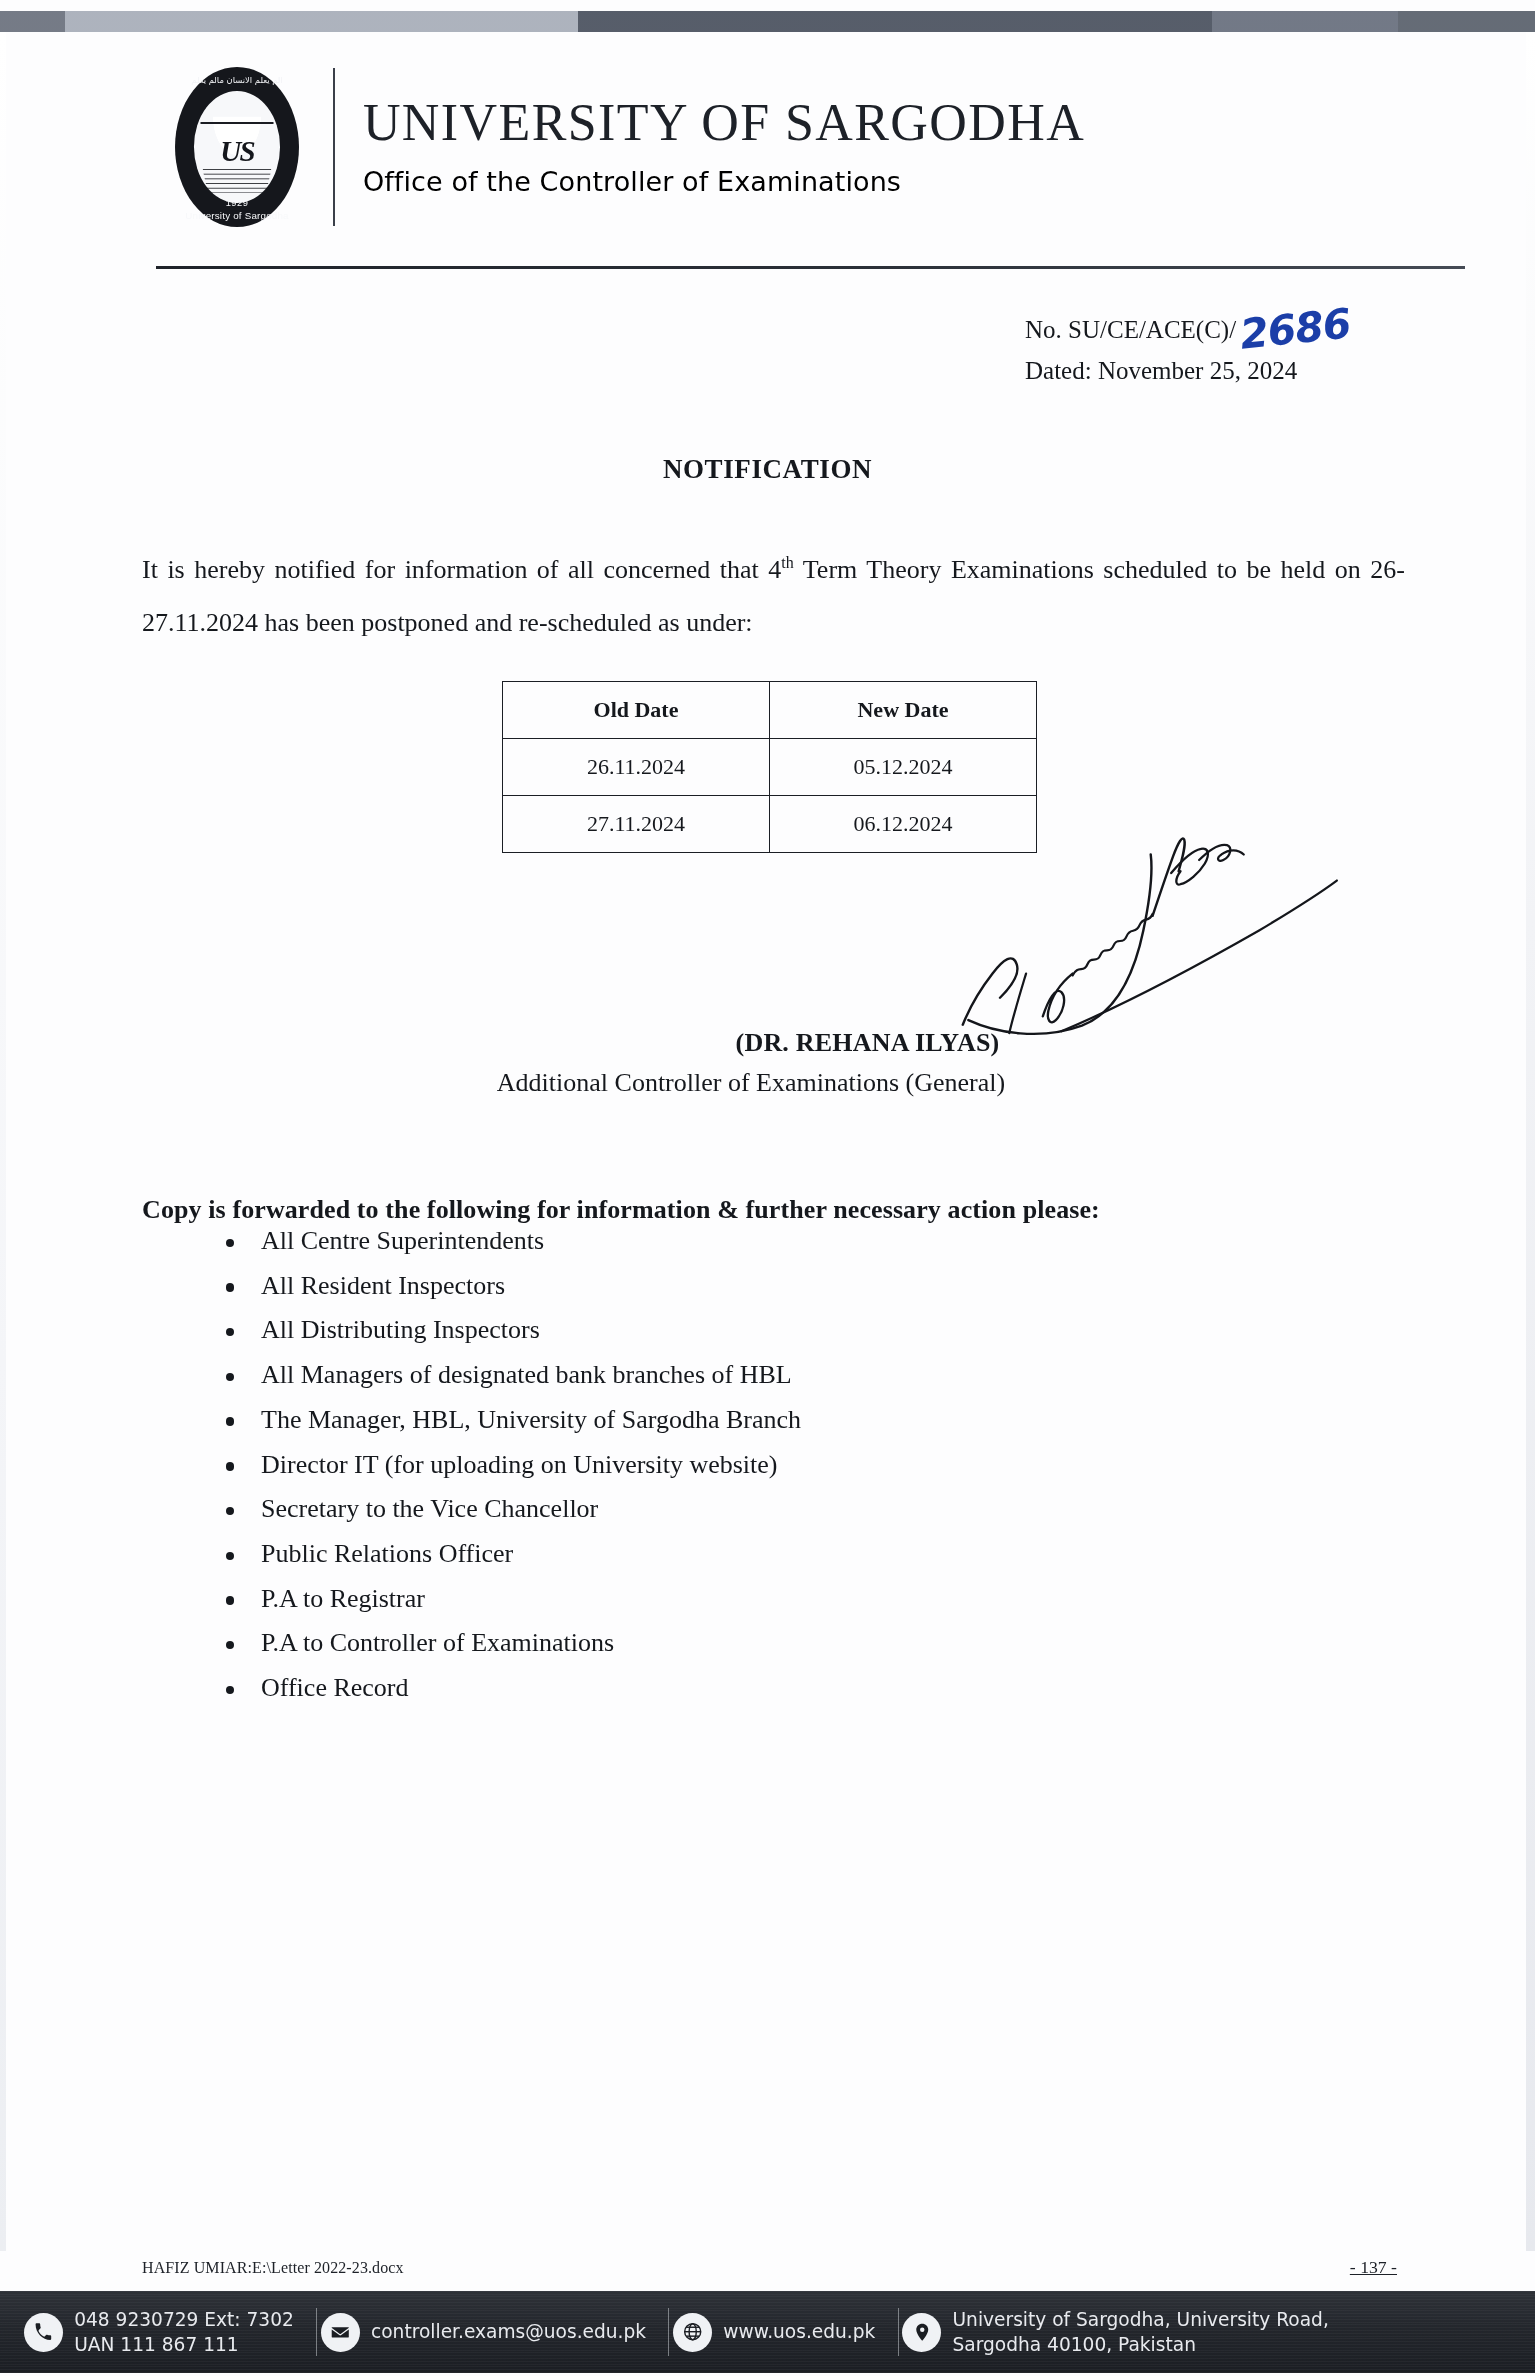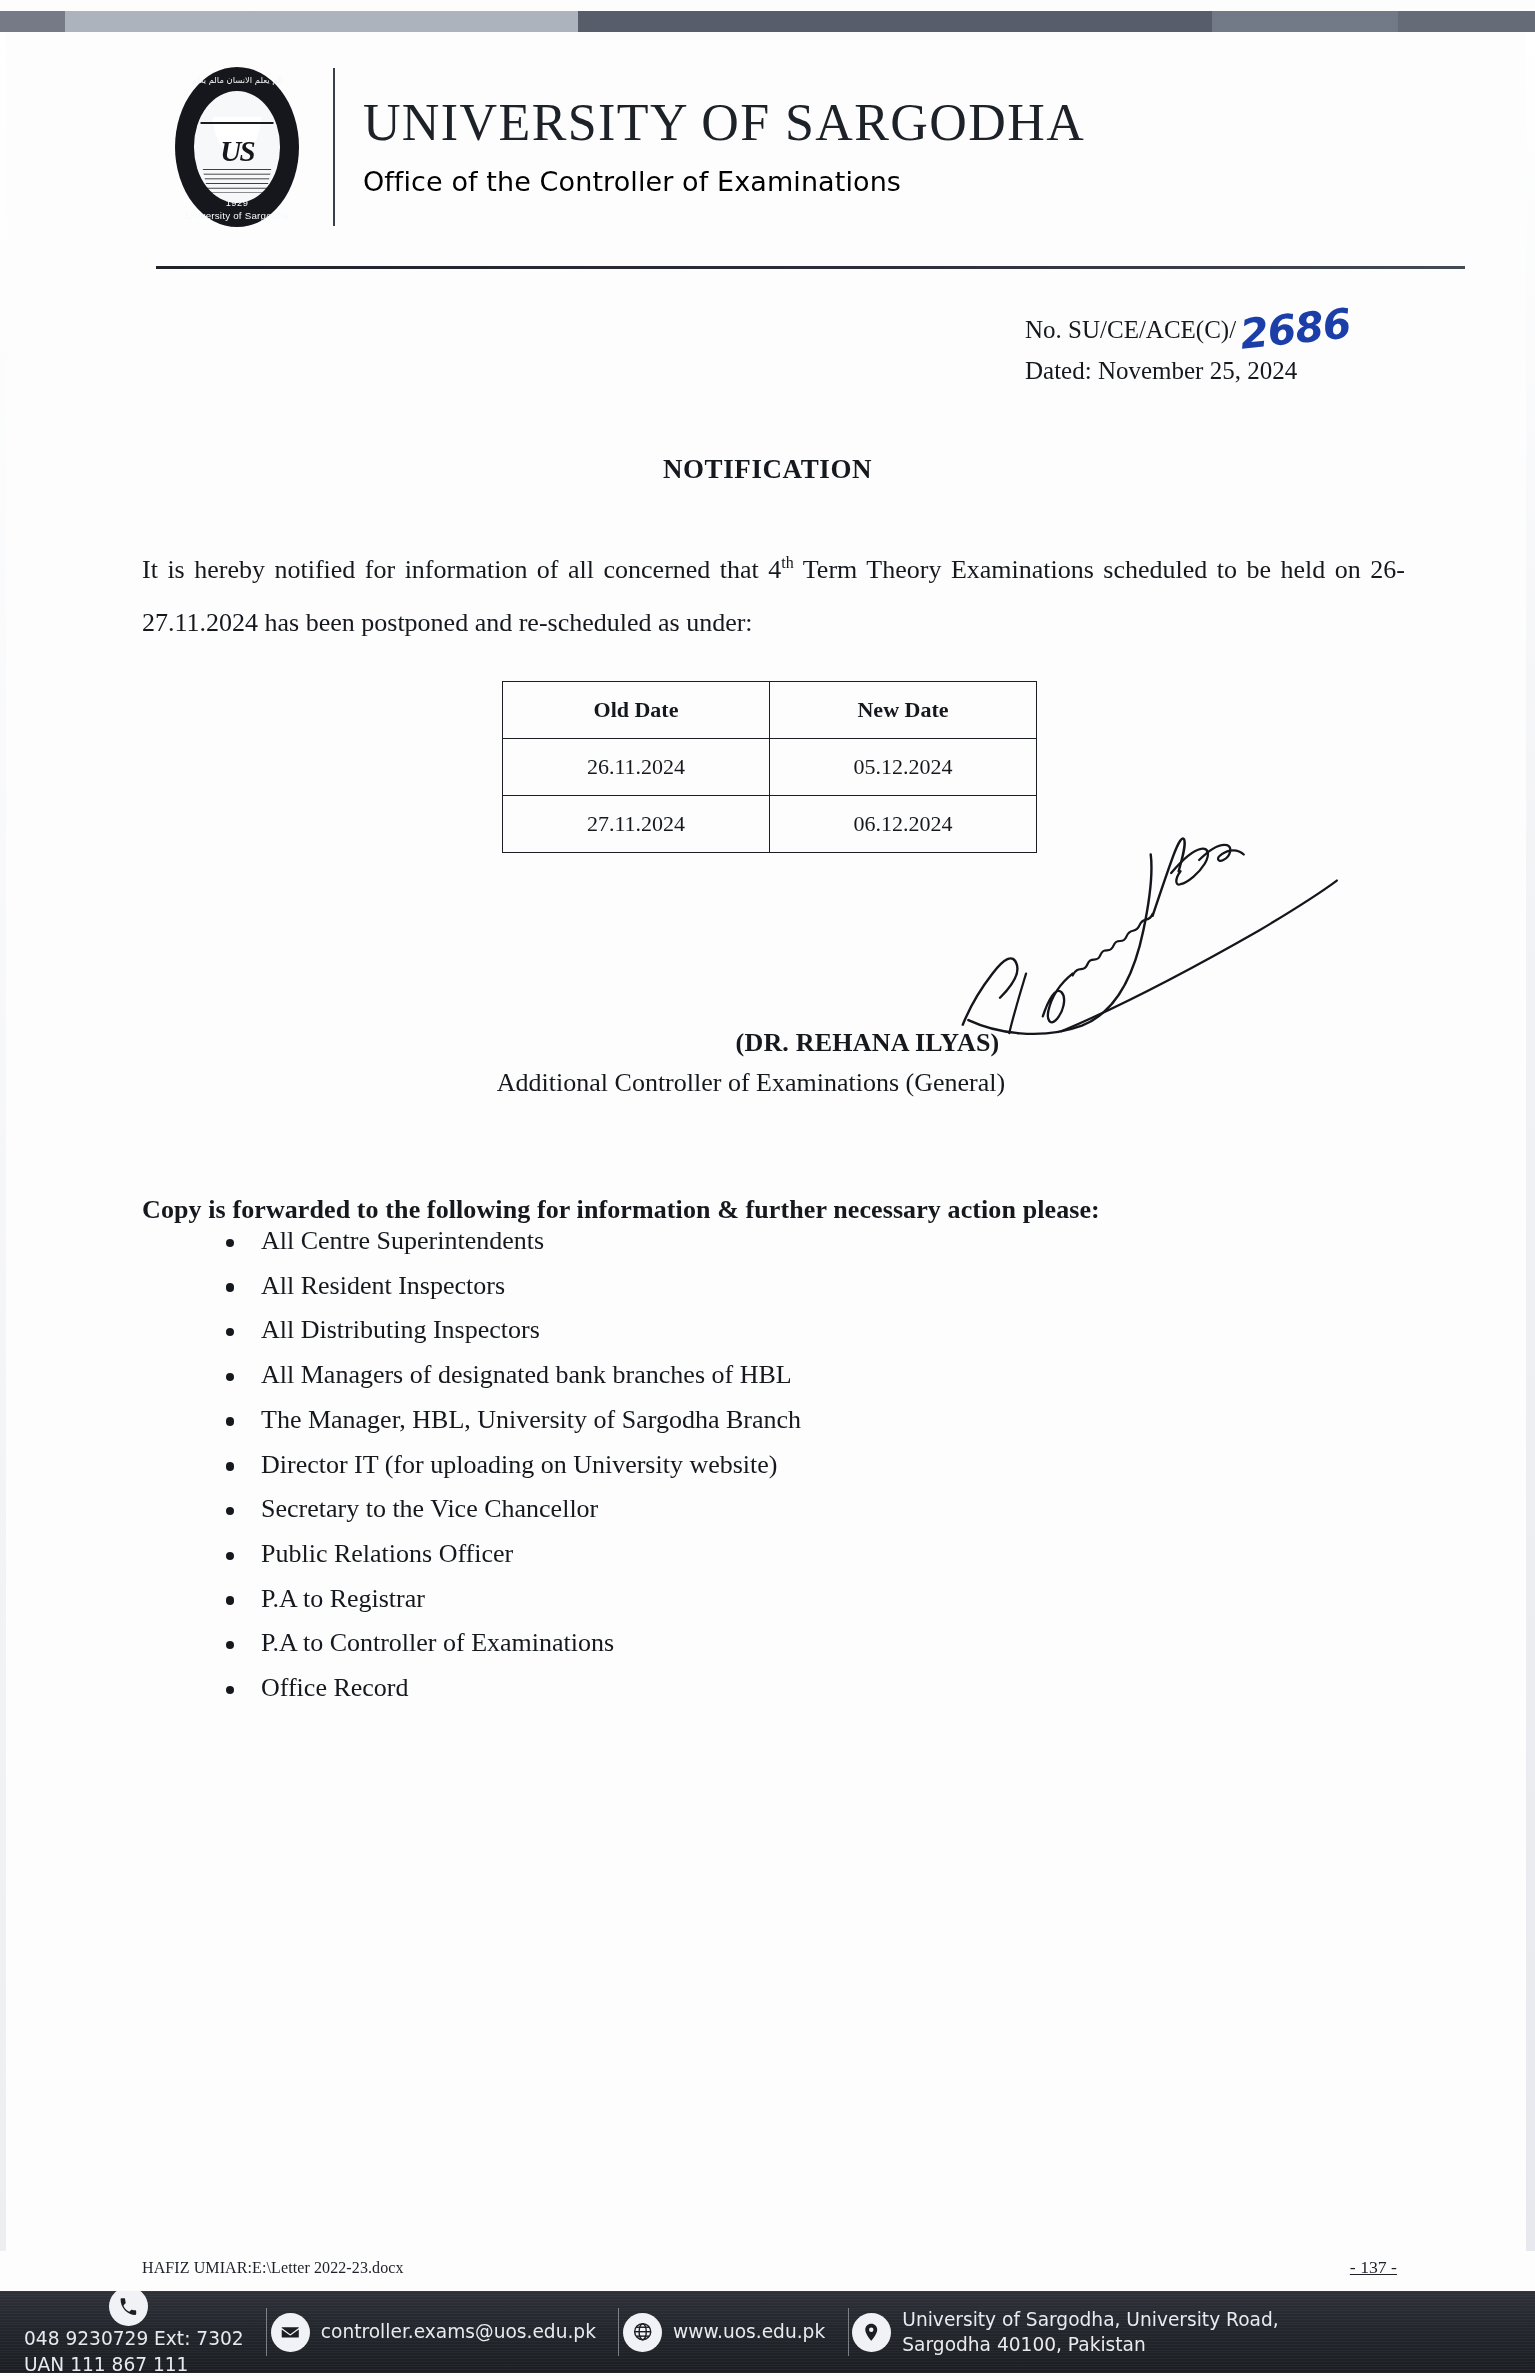--- a/index.html
+++ b/index.html
@@ -346,21 +346,21 @@
     color: #1b1e23;
     display: flex;
     align-items: center;
     justify-content: center;
     font-size: 20.5px;
     flex: 0 0 39px;
     margin-right: 11.2px;
   }
   .ftext { font-size: 18.6px; line-height: 1.35; white-space: nowrap; }
   .ftext .l2 { display: block; }
-  .f-phone { margin-left: 24px; flex-direction: column; }
+  .f-phone { margin-left: 24px; }
 </style>
 </head>
 <body>
 
 <div class="page">
 
   <div class="scan-strip-top"></div>
   <div class="scan-edge-left"></div>
   <div class="scan-edge-right"></div>
 

